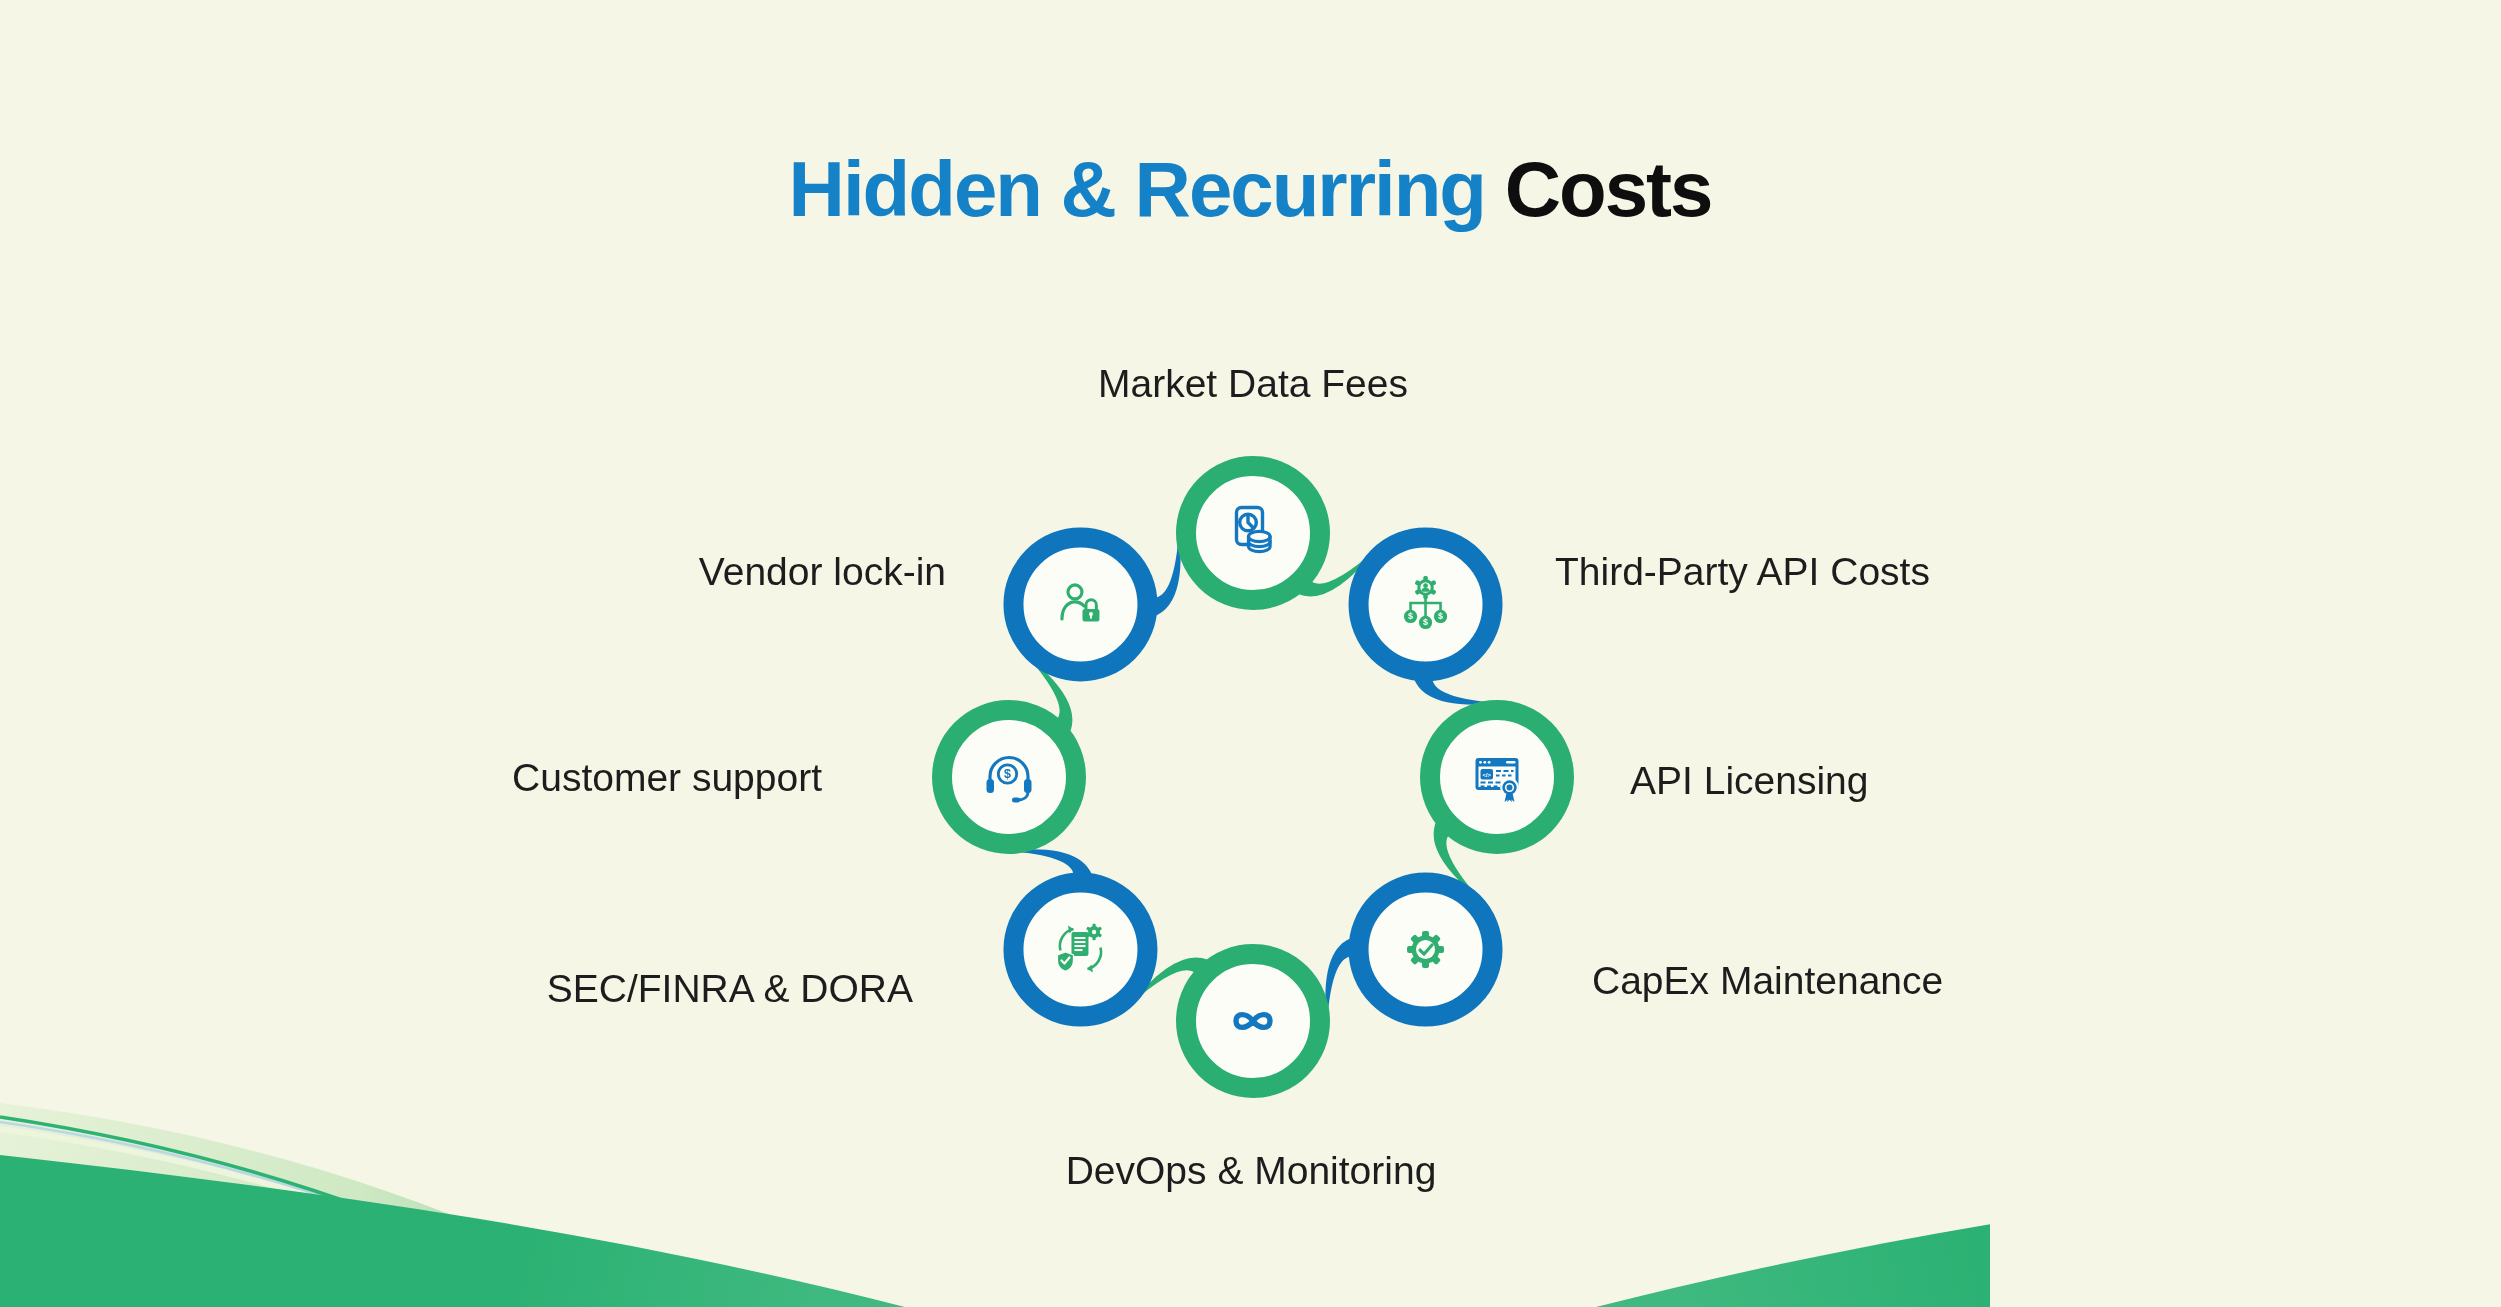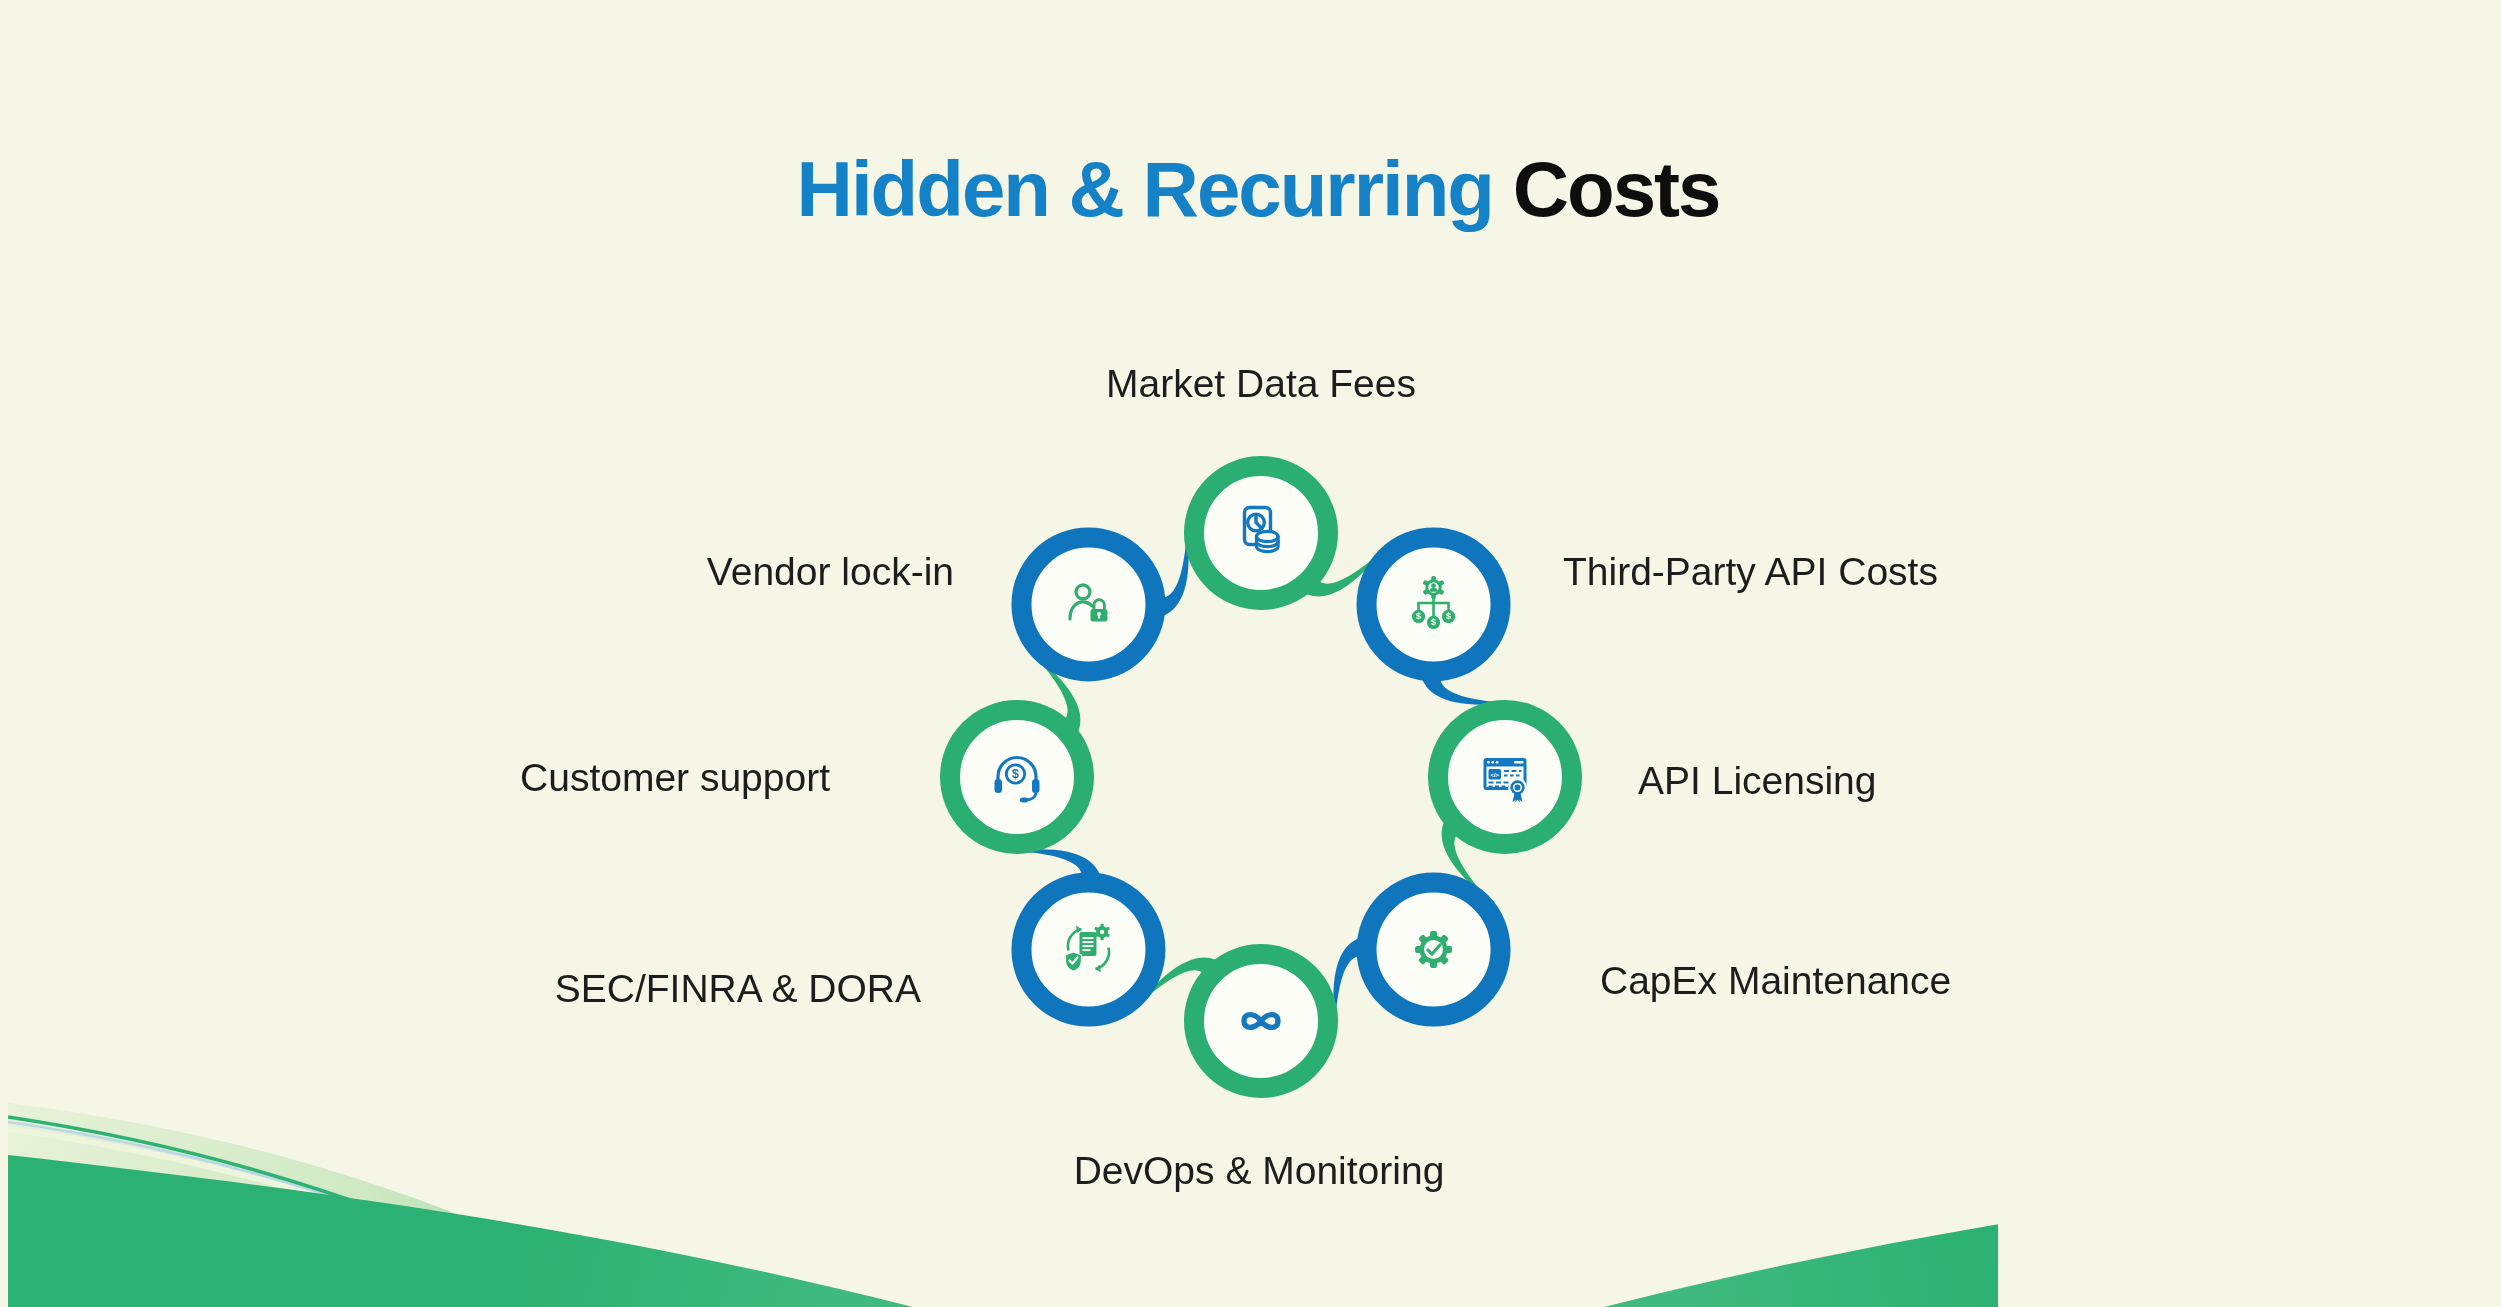--- a/index.html
+++ b/index.html
@@ -1,16 +1,16 @@
 <!DOCTYPE html>
 <html><head>
 <meta charset="utf-8">
 <style>
   html,body{margin:0;padding:0;background:#f5f6e6;}
-  .stage{width:1990px;height:1307px;position:relative;overflow:hidden;margin-left:8px;}
+  .stage{width:1990px;height:1307px;position:relative;overflow:hidden;}
   svg{display:block;}
   text{font-family:"Liberation Sans","DejaVu Sans",sans-serif;}
   .node-label{font-size:39px;fill:#1d1d1d;}
   .title-hl{font-weight:bold;}
 </style>
 </head>
 <body>
 
 <div class="stage">
 <svg width="2501" height="1307" viewBox="0 0 2501 1307" xmlns="http://www.w3.org/2000/svg">

